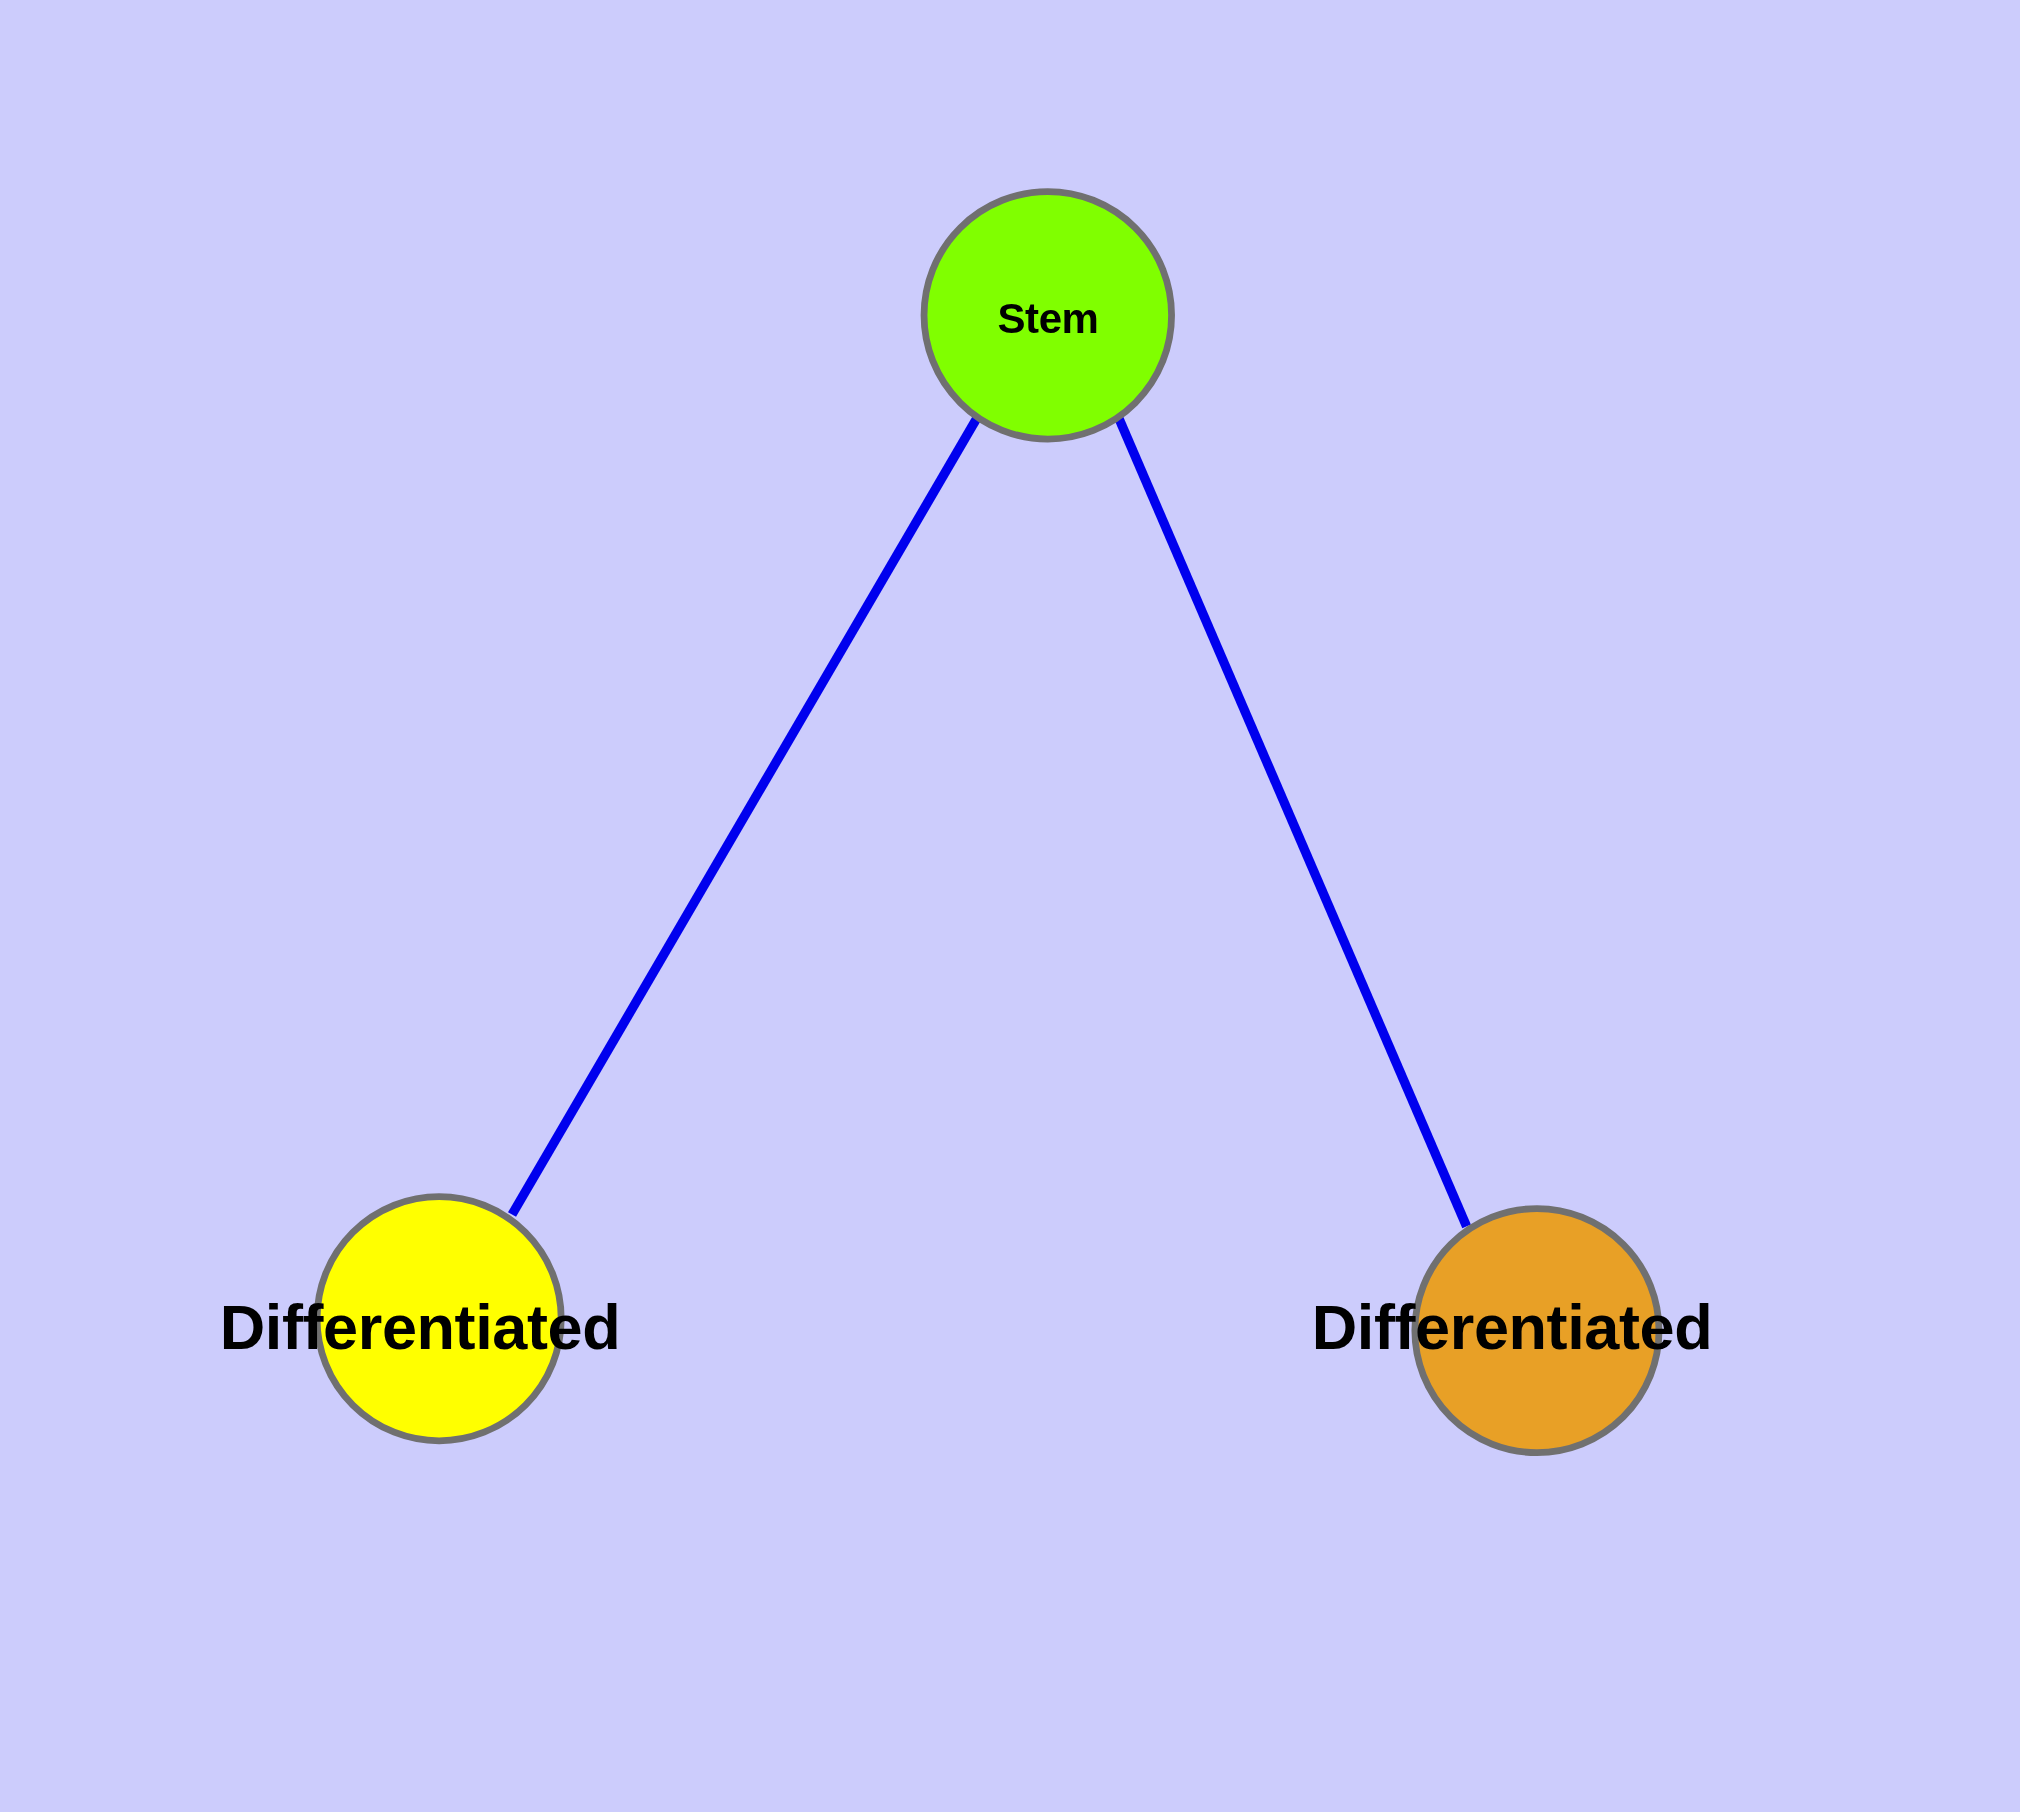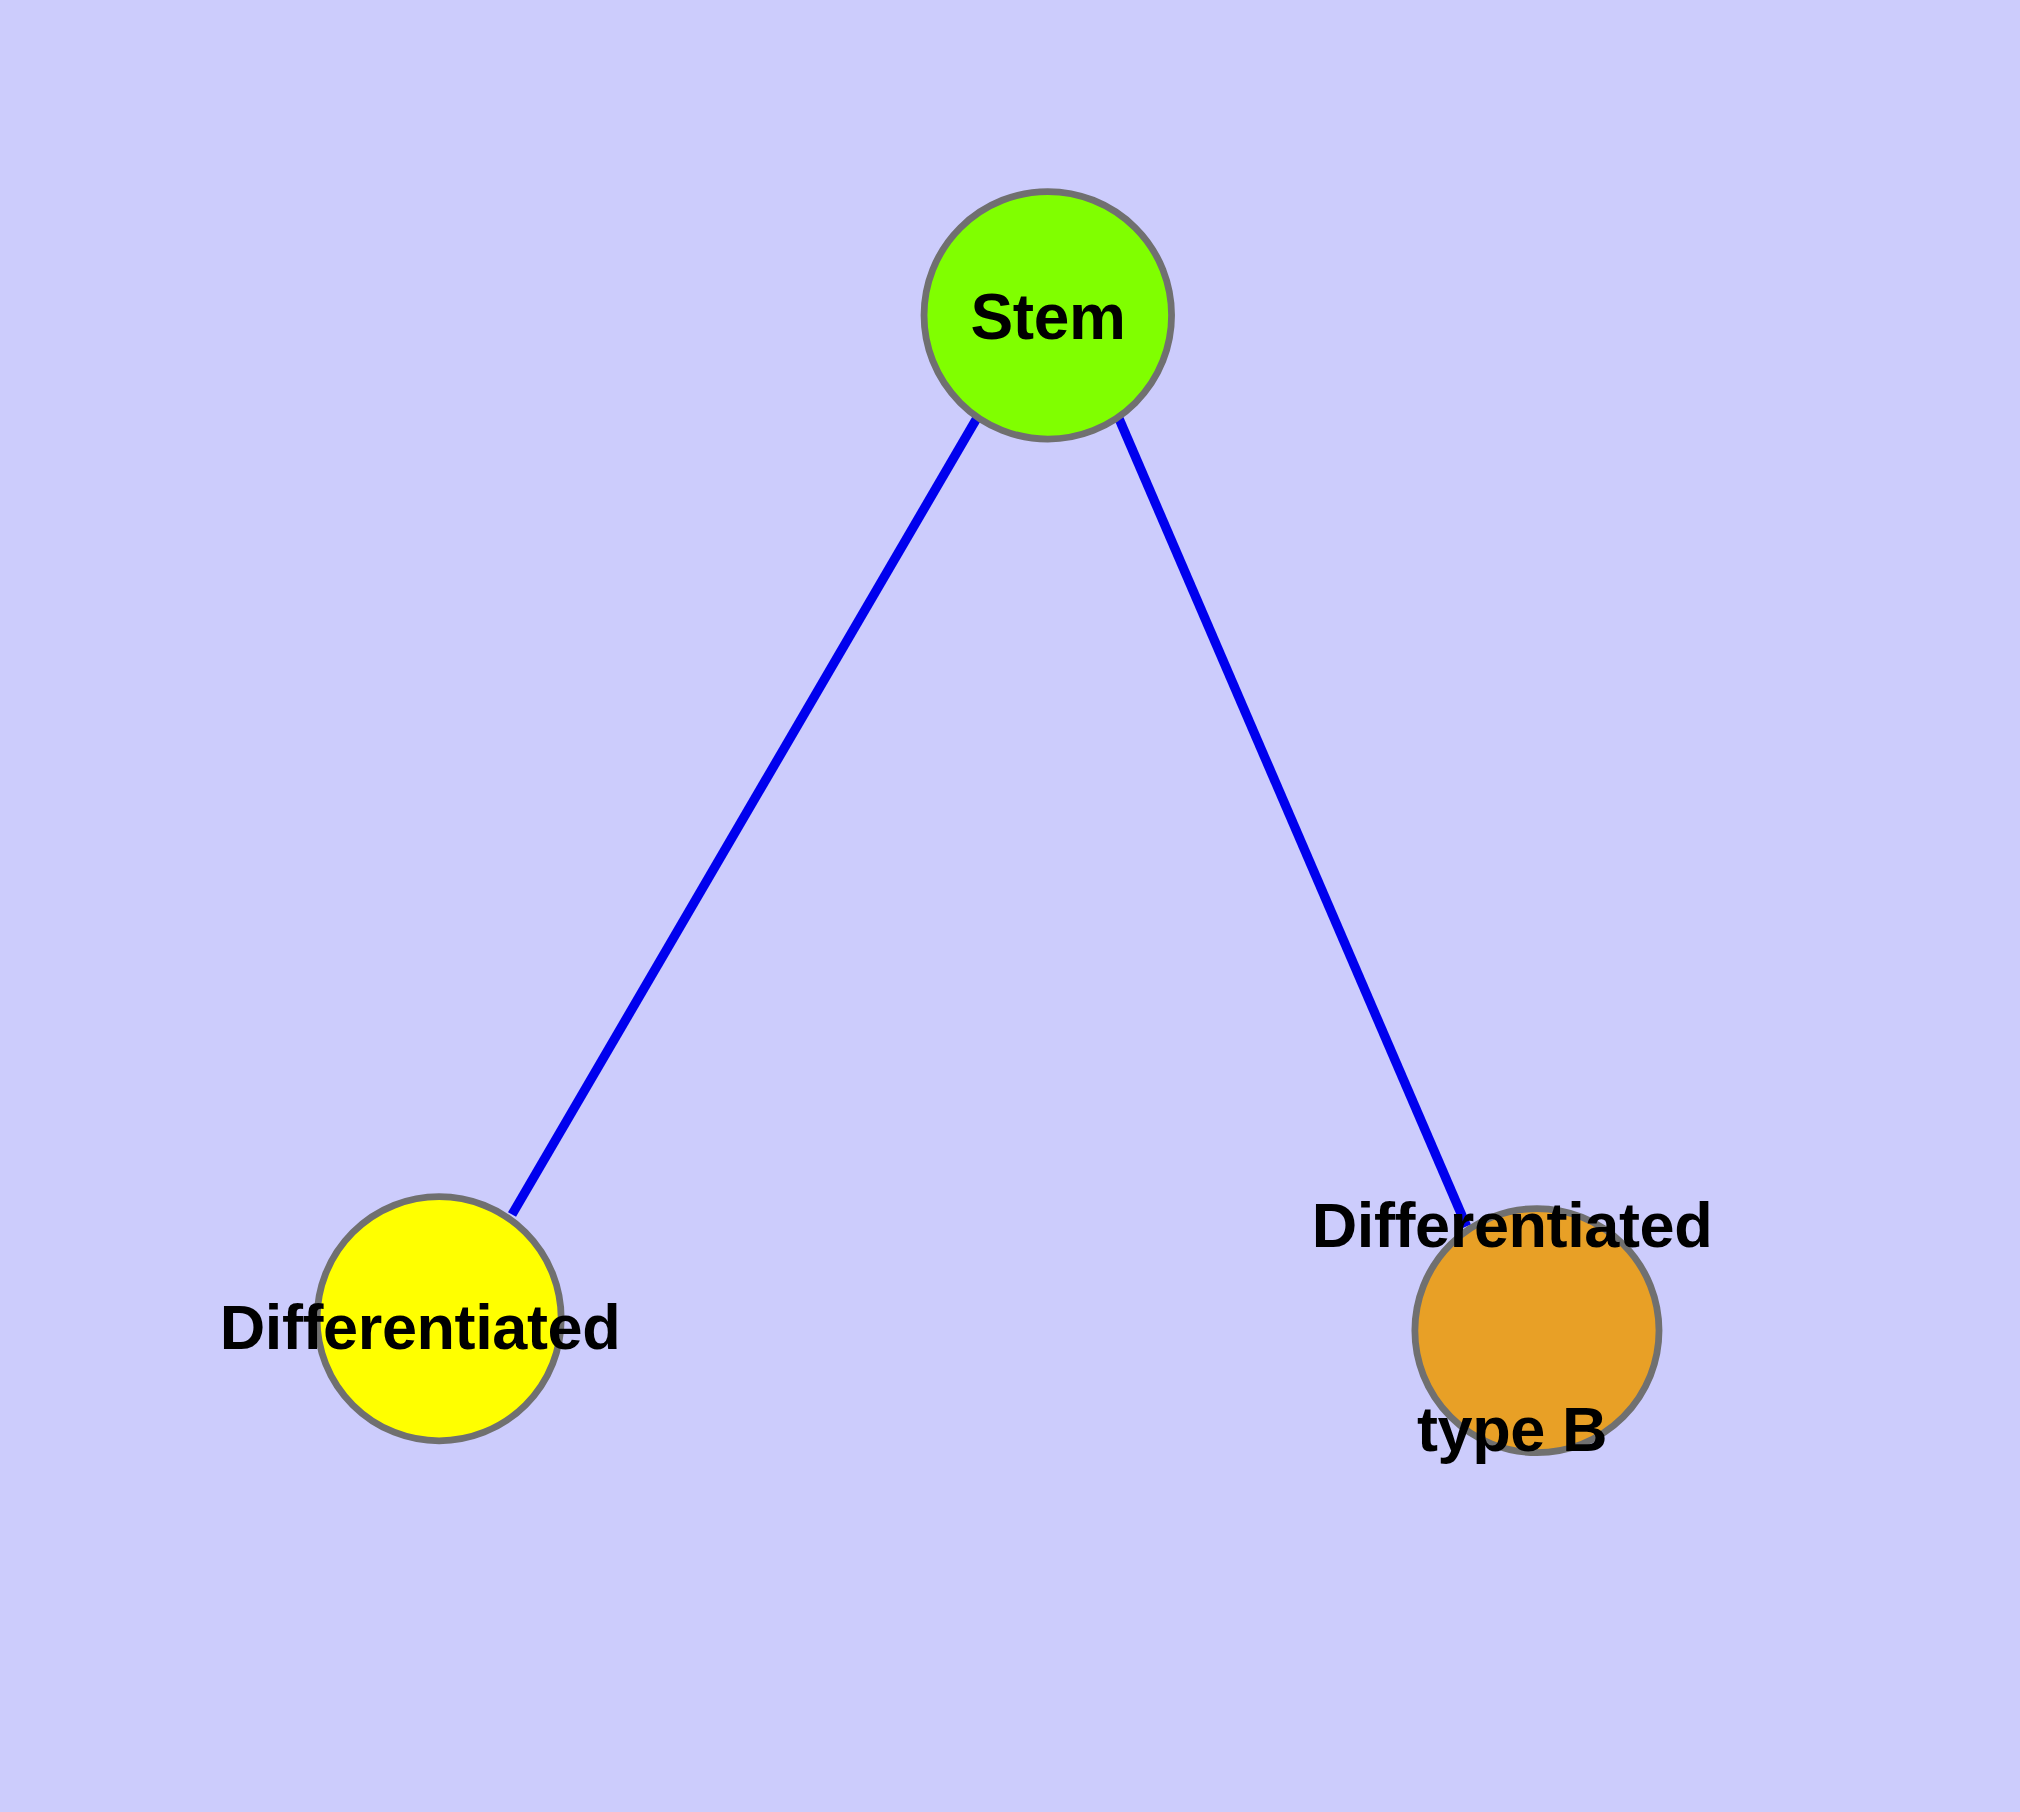--- a/index.html
+++ b/index.html
@@ -62,27 +62,26 @@
       <line id="edge-1" x1="1320" y1="494" x2="1730" y2="1447" stroke="#0000ee" stroke-width="11" stroke-linecap="butt"></line>
     </g>
 
     <g id="nodes-group">
       <circle id="node-0" cx="1236" cy="372" r="146" fill="#80ff00" stroke="#707070" stroke-width="8"></circle>
       <circle id="node-1" cx="518" cy="1556" r="144" fill="#ffff00" stroke="#707070" stroke-width="8"></circle>
       <circle id="node-2" cx="1813" cy="1570" r="144" fill="#e8a026" stroke="#707070" stroke-width="8"></circle>
     </g>
   </svg>
 
-  <div class="node-label centered" id="label-0" style="left: 1048px; top: 318px; font-size: 64px; color: rgb(0, 0, 0); text-align: center;">
+  <div class="node-label centered" id="label-0" style="left: 1048px; top: 318px; font-size: 42px; color: rgb(0, 0, 0); text-align: center;">
     <span class="label-line">Stem</span>
   </div>
 
   <div class="node-label centered" id="label-1" style="left: 420px; top: 1327px; font-size: 63px; color: rgb(0, 0, 0); text-align: center;">
     <span class="label-line">Differentiated</span>
   </div>
 
   <div class="node-label centered" id="label-2" style="left: 1512px; top: 1327px; font-size: 63px; color: rgb(0, 0, 0); text-align: center;">
     <span class="label-line">Differentiated</span>
-    <span class="label-line">type B</span>
   </div>
 
 </div>
 
 
 </body></html>

